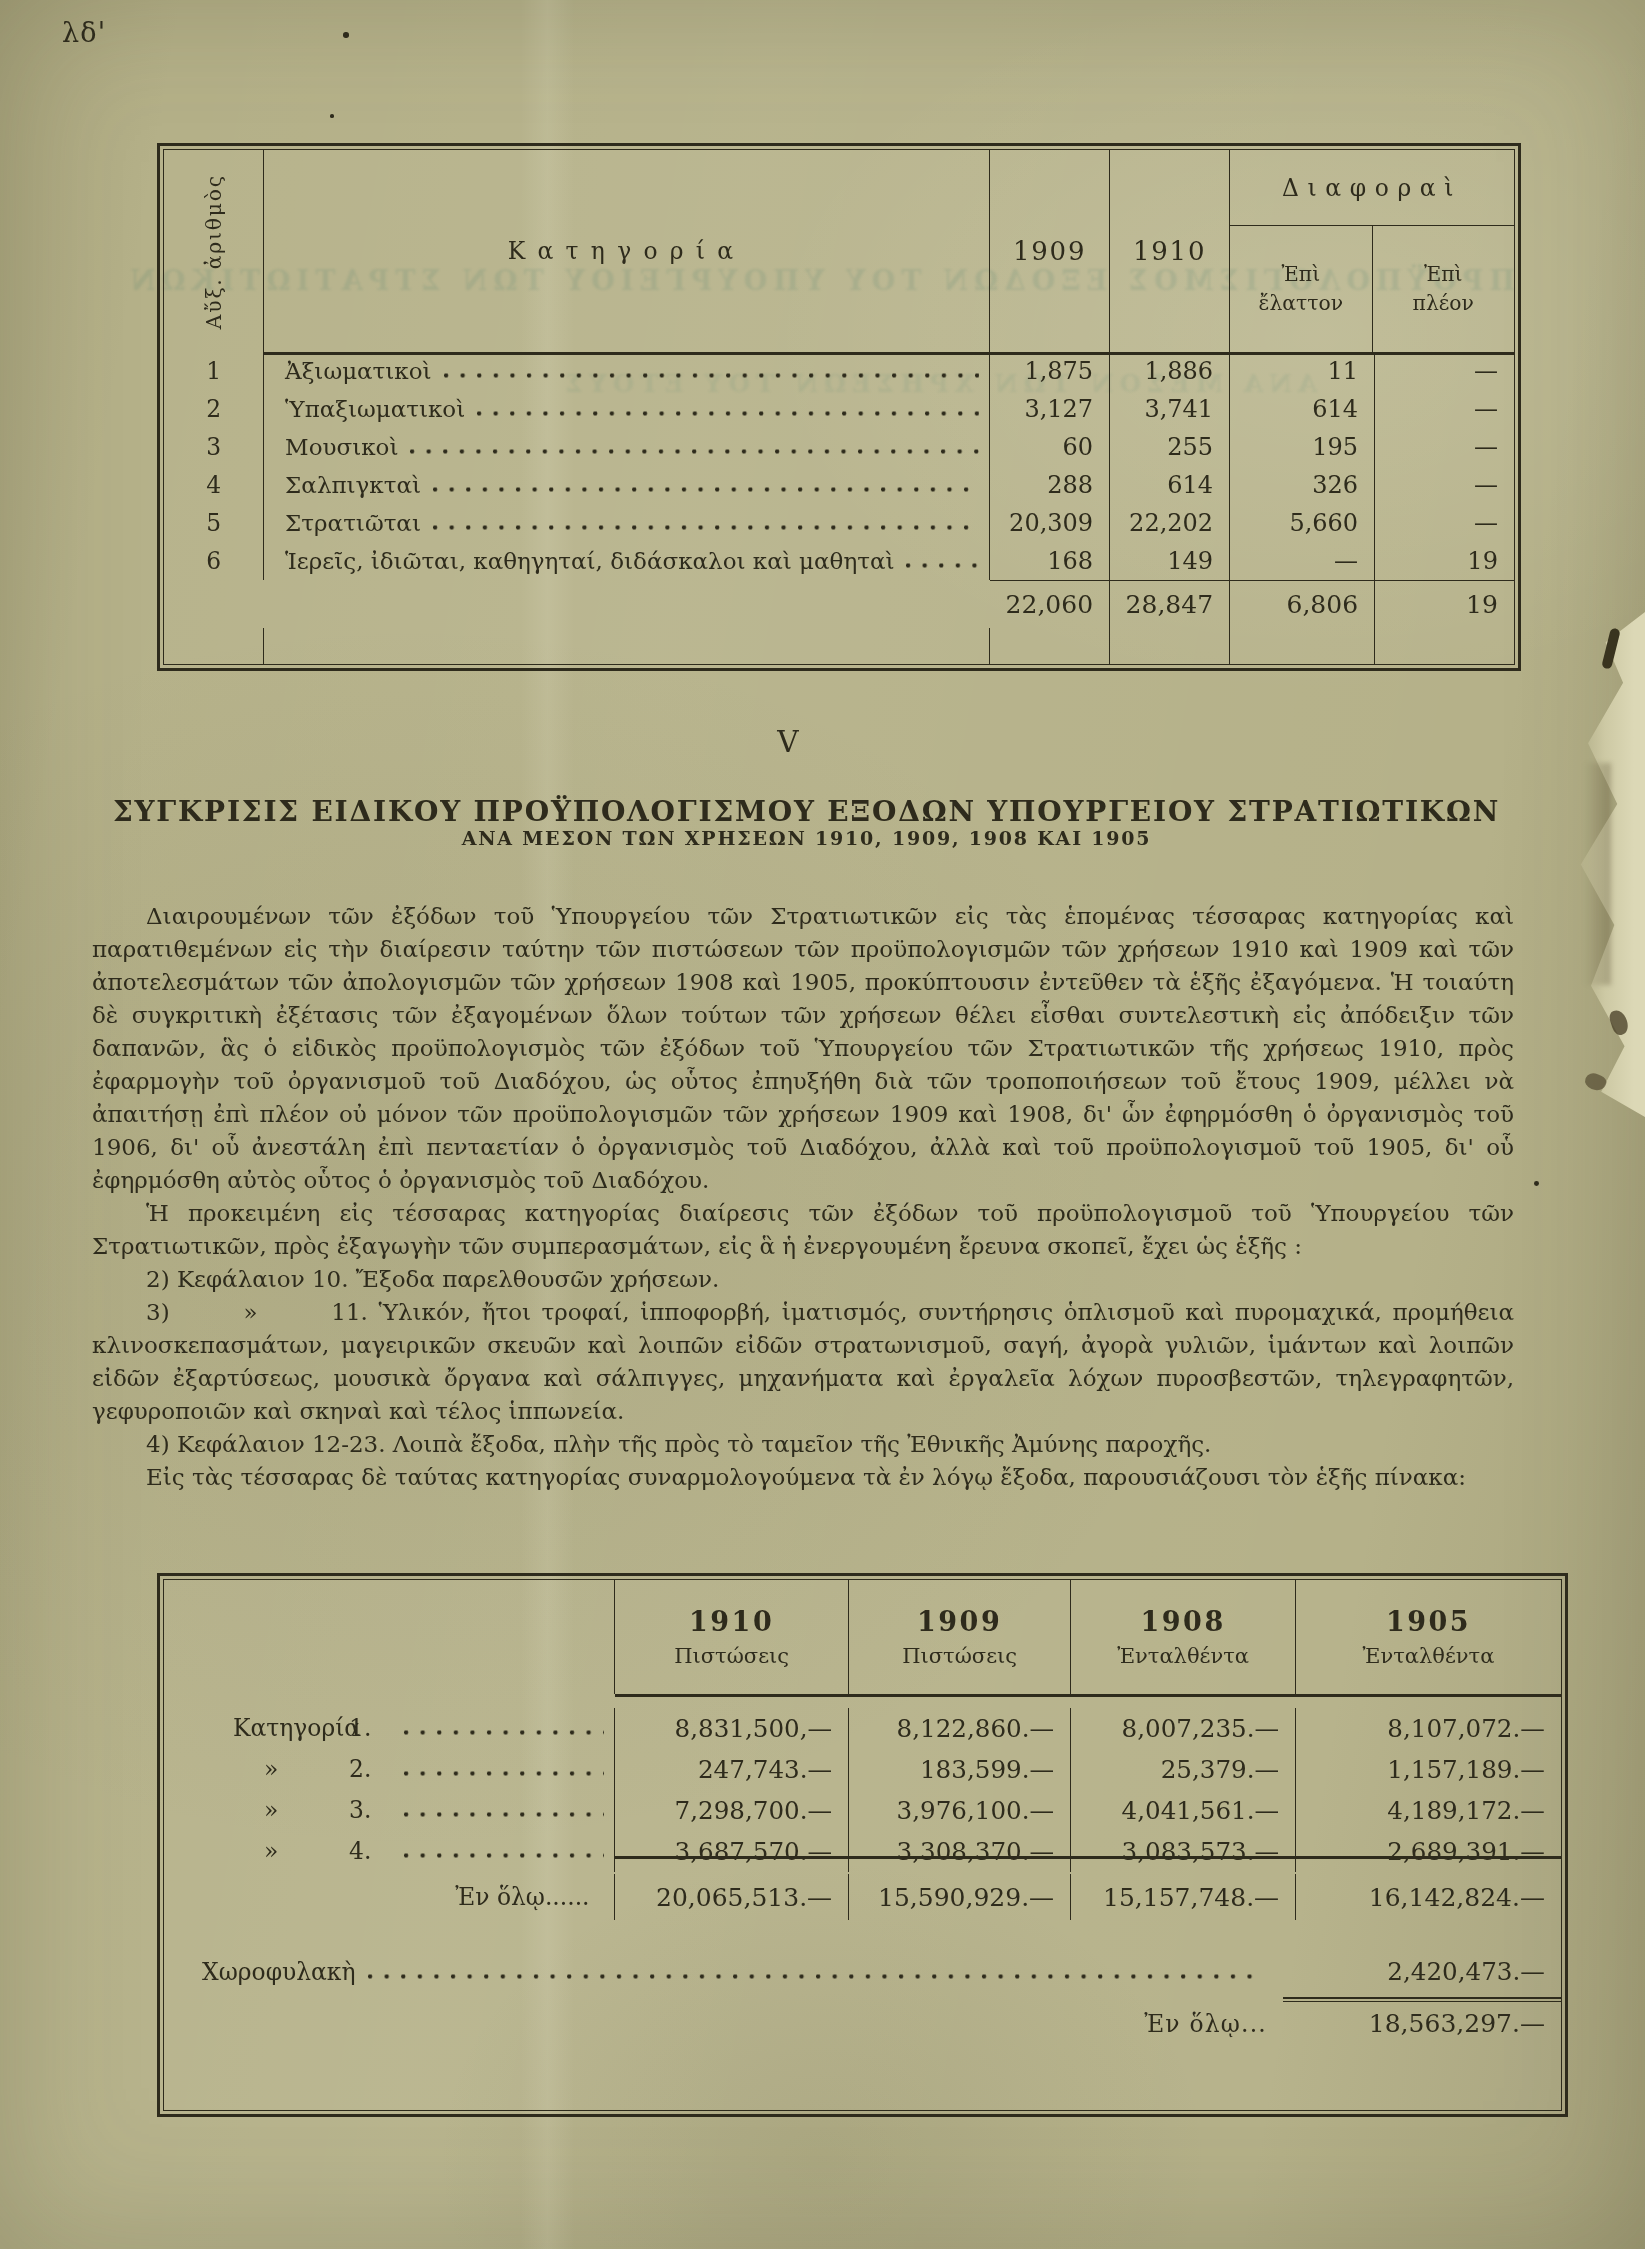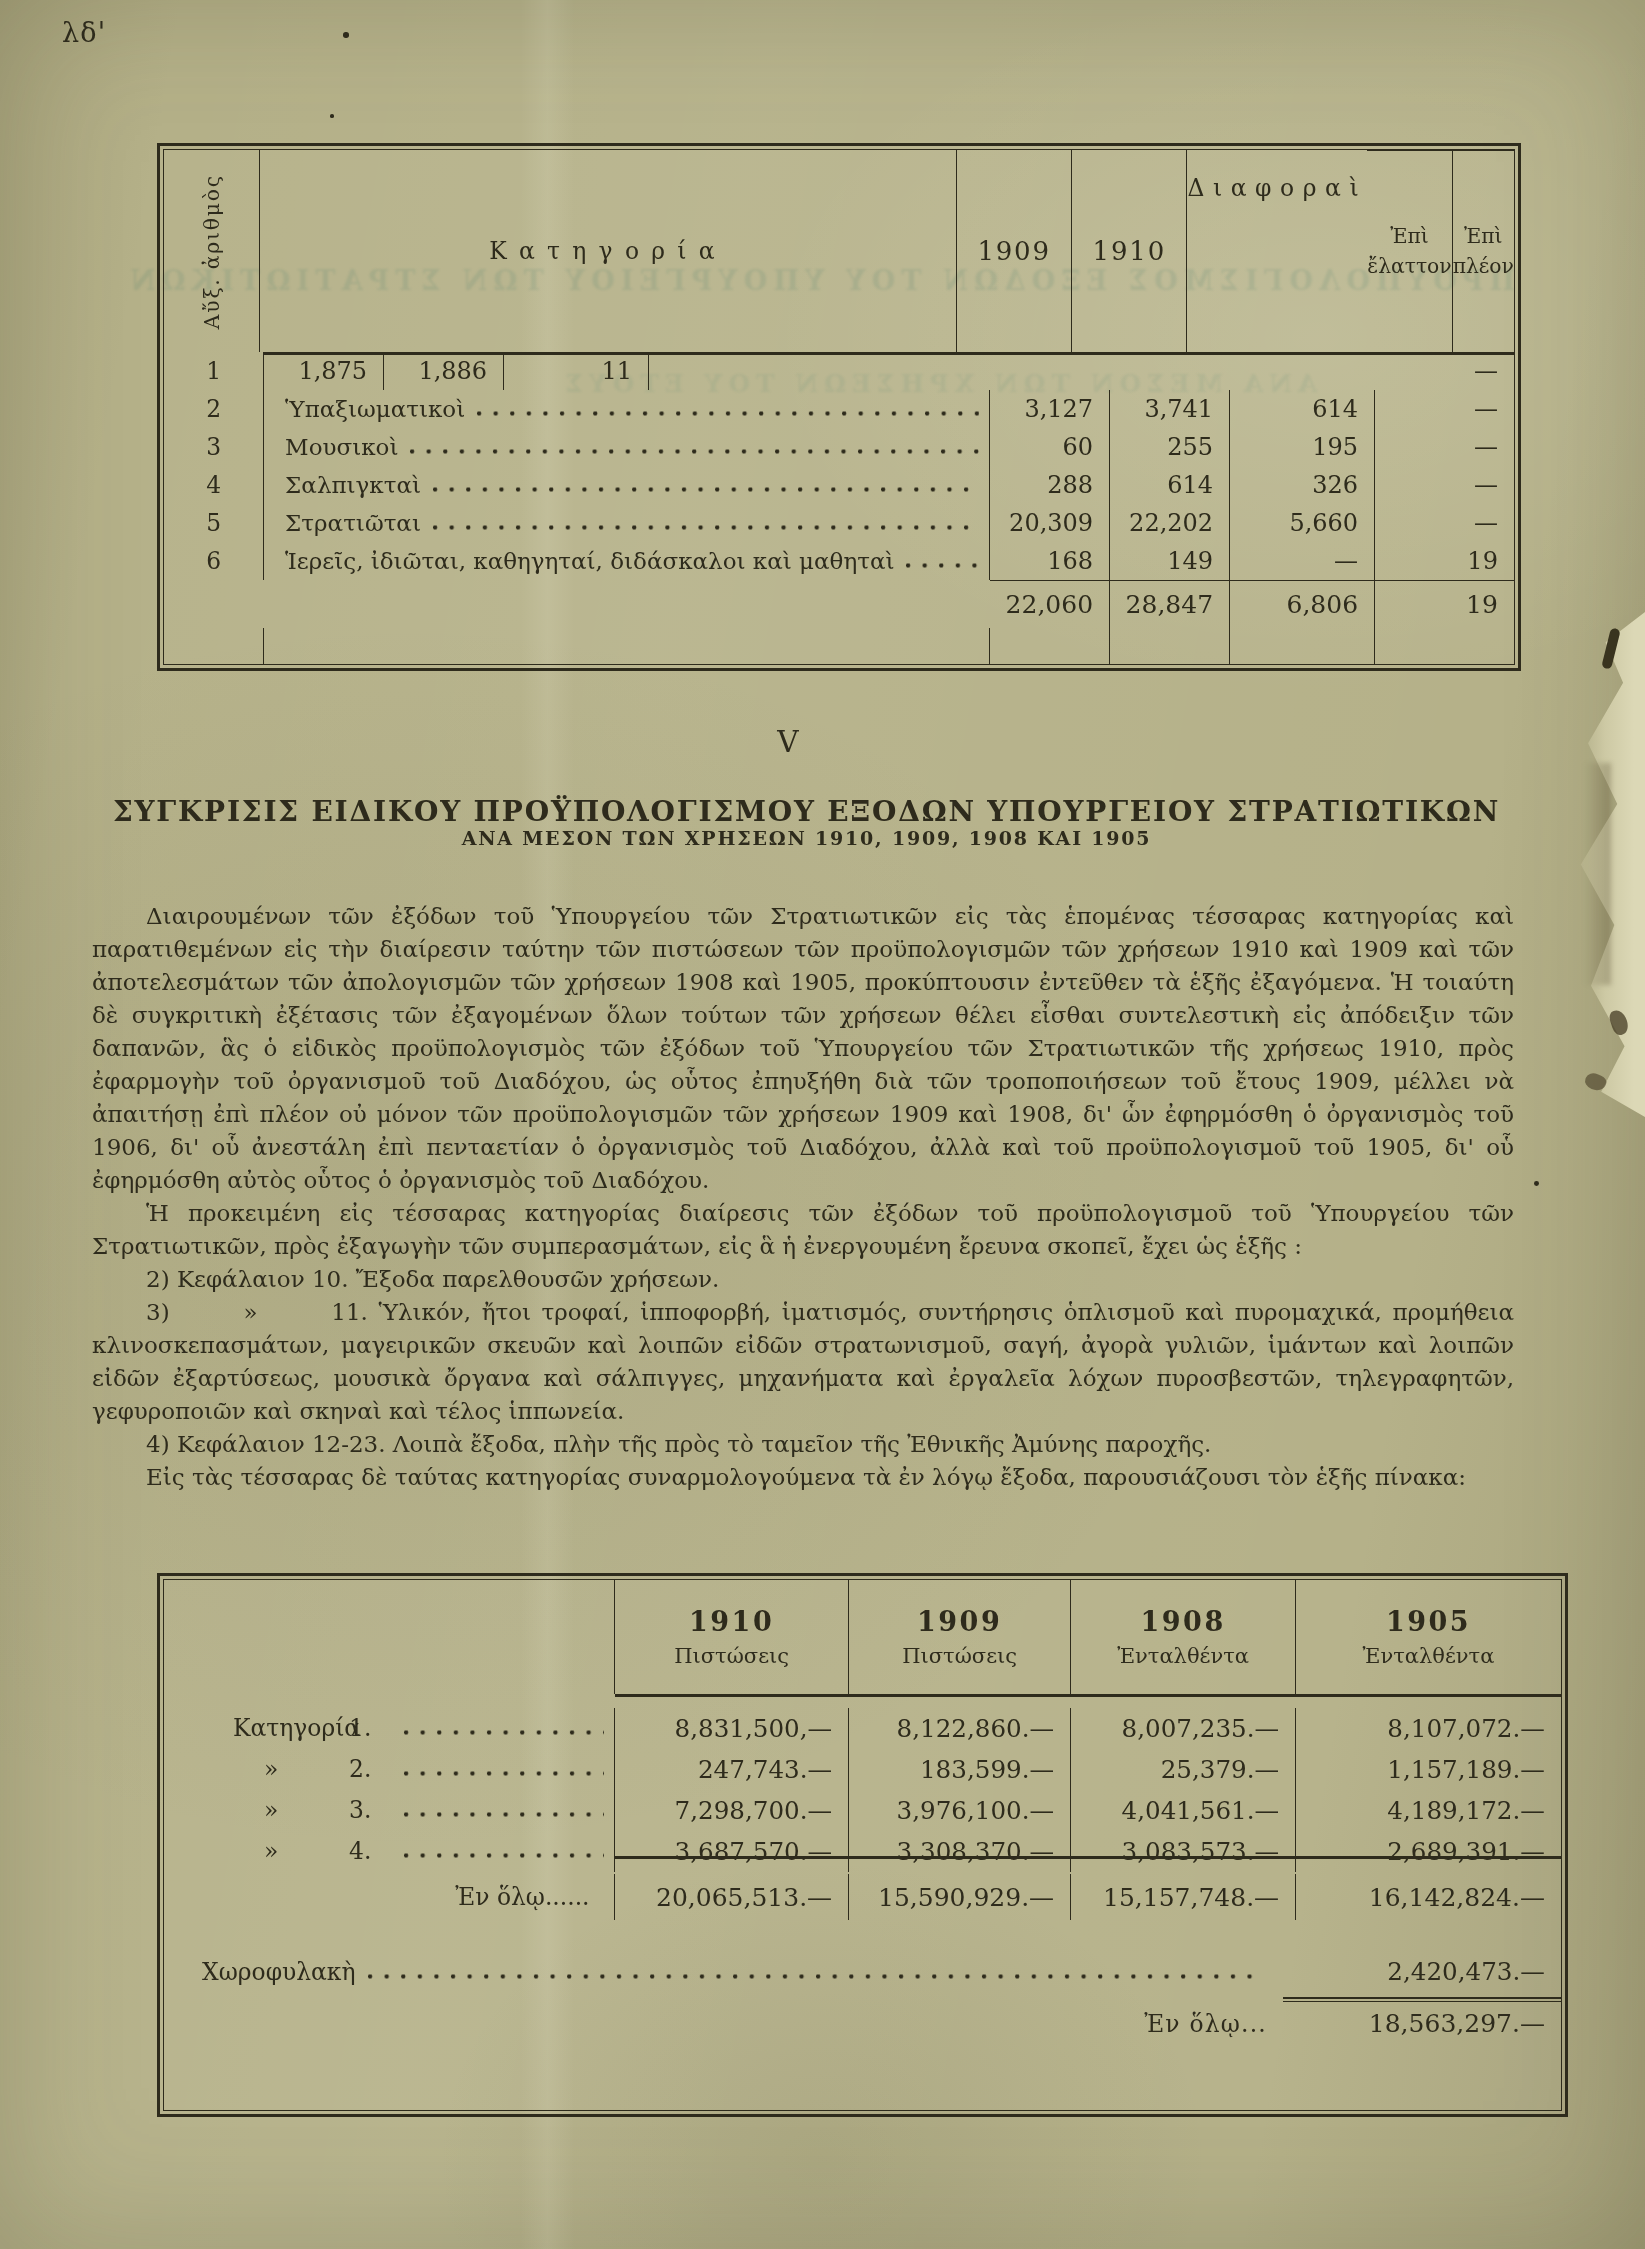--- a/index.html
+++ b/index.html
@@ -35,21 +35,21 @@
   .t1{left:157px;top:143px;width:1364px;height:528px;}
   .t1-hdr{display:flex;height:202px;position:relative;}
   .t1-hdr-rule{position:absolute;left:100px;right:0;top:202px;height:2.5px;background:#2e2b1c;}
   .c-serial{width:100px;display:flex;align-items:center;justify-content:center;}
   .serial-v{writing-mode:vertical-rl;transform:rotate(180deg);font-size:20.3px;letter-spacing:1.8px;}
   .c-cat{width:726px;}
   .c-1909{width:120px;}  .c-1910{width:120px;}
   .c-less{width:145px;}  .c-more{flex:1;}
   .t1-hdr .yr{display:flex;align-items:center;justify-content:center;font-size:26px;letter-spacing:1.8px;}
   .t1-hdr .c-cat{display:flex;align-items:center;justify-content:center;font-size:23.4px;letter-spacing:12.3px;}
-  .c-diff{flex:1;display:flex;flex-direction:row;}
+  .c-diff{flex:1;display:flex;flex-direction:column;}
   .diff-title{height:75px;display:flex;align-items:center;justify-content:center;font-size:23.4px;letter-spacing:8.6px;}
   .diff-split{flex:1;display:flex;border-top:1.8px solid #2e2b1c;}
   .diff-sub{flex:1;display:flex;flex-direction:column;align-items:center;justify-content:center;font-size:20.3px;line-height:1.45;}
   .t1-row{display:flex;height:38px;align-items:center;}
   .t1-row .c-serial{font-size:23.4px;height:100%;}
   .t1-row .c-cat{display:flex;align-items:center;height:100%;padding-left:21px;font-size:23px;}
   .t1-row .numcell{height:100%;display:flex;align-items:center;justify-content:flex-end;}
   .t1-total{display:flex;height:48px;align-items:center;}
   .t1-total .numcell{height:100%;display:flex;align-items:center;justify-content:flex-end;border-top:1.8px solid #2e2b1c;}
   .t1-total .num{font-size:25px;}
@@ -134,20 +134,24 @@
               <span>Ἐπὶ</span>
               <span>πλέον</span>
             </div>
           </div>
         </div>
         <div class="t1-hdr-rule"></div>
       </div>
 
       <div class="t1-row">
         <div class="cell c-serial vline">1</div>
+        <div class="cell c-cat vline">
+            <span>Ἀξιωματικοὶ</span>
+            <span class="leader"></span>
+          </div>
         <div class="cell c-1909 vline numcell">
             <span class="num">1,875</span>
           </div>
         <div class="cell c-1910 vline numcell">
             <span class="num">1,886</span>
           </div>
         <div class="cell c-less vline numcell">
             <span class="num">11</span>
           </div>
         <div class="cell c-more numcell">

